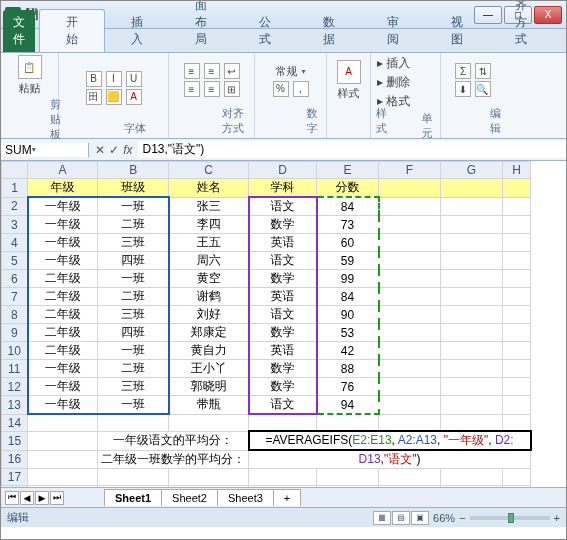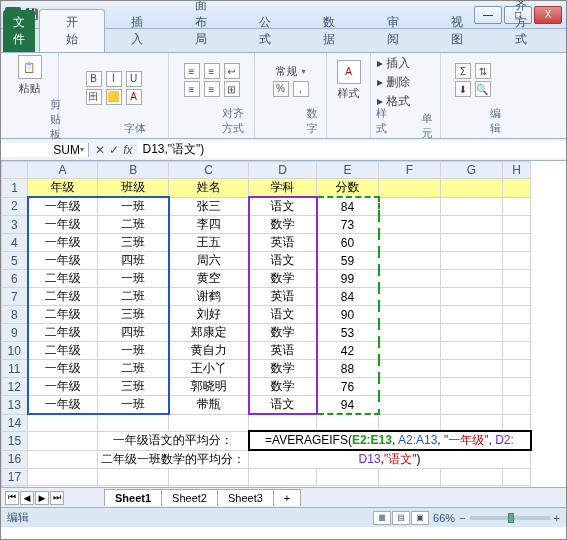--- a/index.html
+++ b/index.html
@@ -20,21 +20,21 @@
 .ribbon-body { height: 86px; background: #f3f7fc; border-bottom: 1px solid #9db2cc; display: flex; }
 .rgroup { border-right: 1px solid #cdd9e8; padding: 2px 6px; display: flex; flex-direction: column; justify-content: space-between; }
 .rgroup-content { display: flex; flex-direction: column; gap: 2px; font-size: 11px; color: #444; flex: 1; justify-content: center; align-items: center; }
 .rgroup-content .row { display: flex; gap: 4px; align-items: center; }
 .rgroup-label { font-size: 11px; color: #5a7091; text-align: center; padding-top: 1px; margin-left: 43px; }
 .big-btn { display: flex; flex-direction: column; align-items: center; gap: 2px; font-size: 11px; color: #444; }
 .ico { width: 16px; height: 16px; border: 1px solid #aaa; background: #fff; display: inline-flex; align-items: center; justify-content: center; font-size: 10px; }
 .ico-lg { width: 24px; height: 24px; }
 .dd { font-size: 8px; color: #666; }
 .namebox-row { height: 22px; display: flex; align-items: center; border-bottom: 1px solid #9db2cc; background: #eef3fa; font-size: 12px; }
-.namebox { width: 88px; border-right: 1px solid #9db2cc; padding: 0 4px; background: #fff; display: flex; align-items: center; justify-content: flex-end; }
+.namebox { width: 88px; border-right: 1px solid #9db2cc; padding: 0 4px; background: #fff; display: flex; align-items: center; justify-content: flex-start; }
 .fx-icons { display: flex; gap: 4px; padding: 0 6px; color: #555; }
 .formula-bar { flex: 1; padding: 0 4px; background: #fff; }
 .grid-area { position: relative; height: 326px; overflow: hidden; background: #fff; }
 table.sheet { border-collapse: collapse; font-size: 12px; table-layout: fixed; }
 .sheet th, .sheet td { border: 1px solid #d4d4d4; height: 17px; padding: 0 3px; text-align: center; overflow: hidden; white-space: nowrap; }
 .sheet th { background: #e8eef7; color: #3b5573; font-weight: normal; }
 .sheet .rowhdr { background: #e8eef7; color: #3b5573; width: 26px; }
 .colA { width: 70px; } .colB { width: 70px; } .colC { width: 78px; } .colD { width: 68px; } .colE { width: 62px; } .colF { width: 62px; } .colG { width: 62px; } .colH { width: 28px; }
 .hdr-row td { background: #ffff99; font-weight: normal; }
 .data-border-ab { border-left: 2px solid #2156c4 !important; }
@@ -54,21 +54,21 @@
 .sheet-nav span { width: 14px; height: 14px; border: 1px solid #aaa; background: #fff; font-size: 9px; display: flex; align-items: center; justify-content: center; }
 .sheet-tab { padding: 2px 10px; background: #fff; border: 1px solid #aaa; border-bottom: none; margin-right: -1px; }
 .sheet-tab.active { background: #fff; font-weight: bold; margin-left: 36px; }
 .statusbar { height: 20px; background: #dbe7f3; display: flex; align-items: center; justify-content: space-between; font-size: 11px; padding: 0 6px; color: #3b5573; border-top: 1px solid #9db2cc; }
 .zoom { display: flex; align-items: center; gap: 4px; }
 .zoom-slider { width: 80px; height: 4px; background: #bcd; position: relative; }
 .zoom-thumb { position: absolute; left: 38px; top: -3px; width: 6px; height: 10px; background: #6a8; border: 1px solid #486; }
 .view-btns { display: flex; gap: 1px; }
 .view-btns span { width: 18px; height: 14px; border: 1px solid #aaa; background: #fff; font-size: 8px; display: flex; align-items: center; justify-content: center; }
 .f-color-red { color: #c00000; }
-.f-color-green { color: #1a9a1a; font-weight: bold; }
+.f-color-green { color: #1a9a1a; }
 .f-color-blue { color: #2156c4; }
 .f-color-purple { color: #6d28d9; }
 </style>
 </head>
 <body>
 
 <div class="titlebar">
   <div class="titlebar-left">
     <span class="excel-icon">X</span>
     <span class="qat-btn">💾</span>

